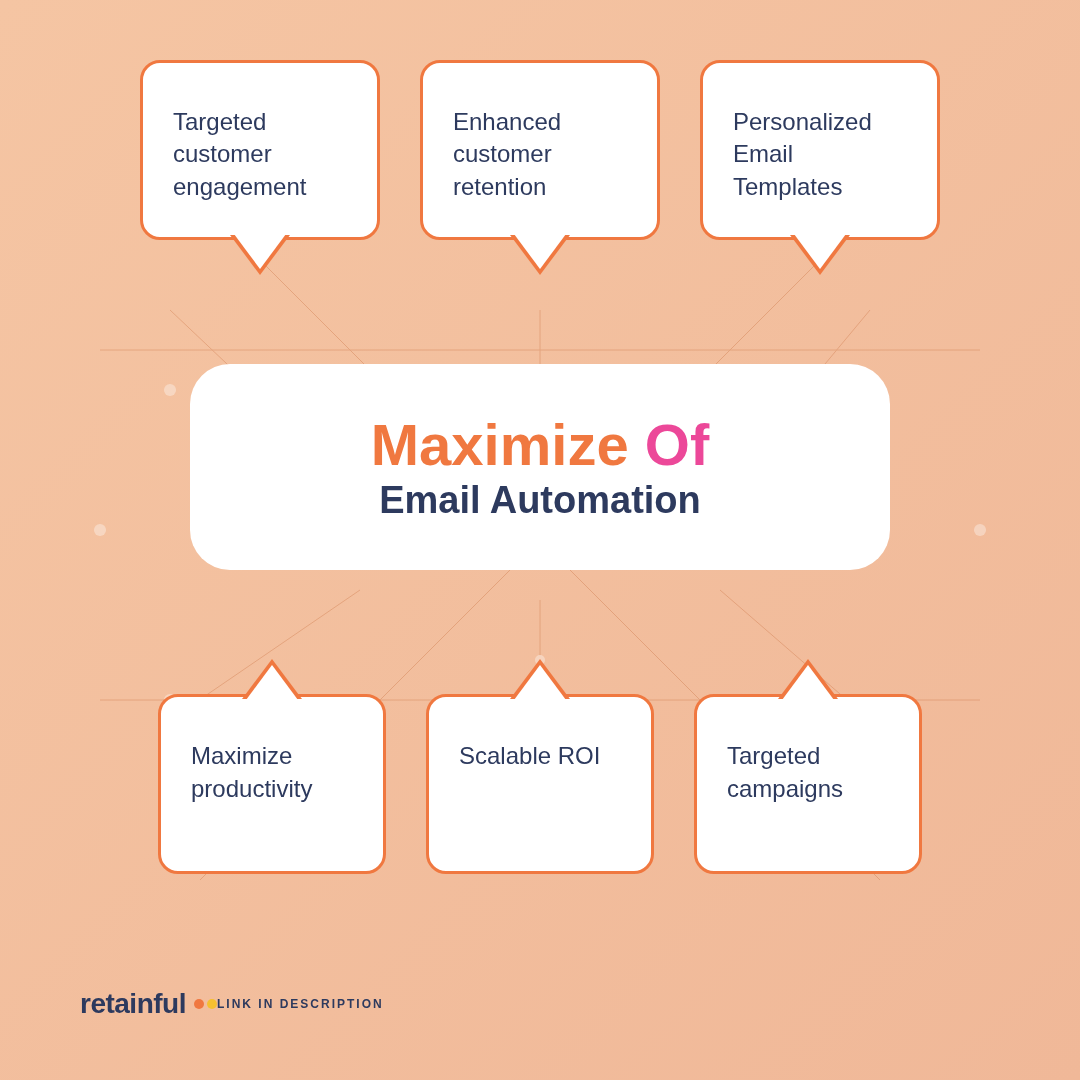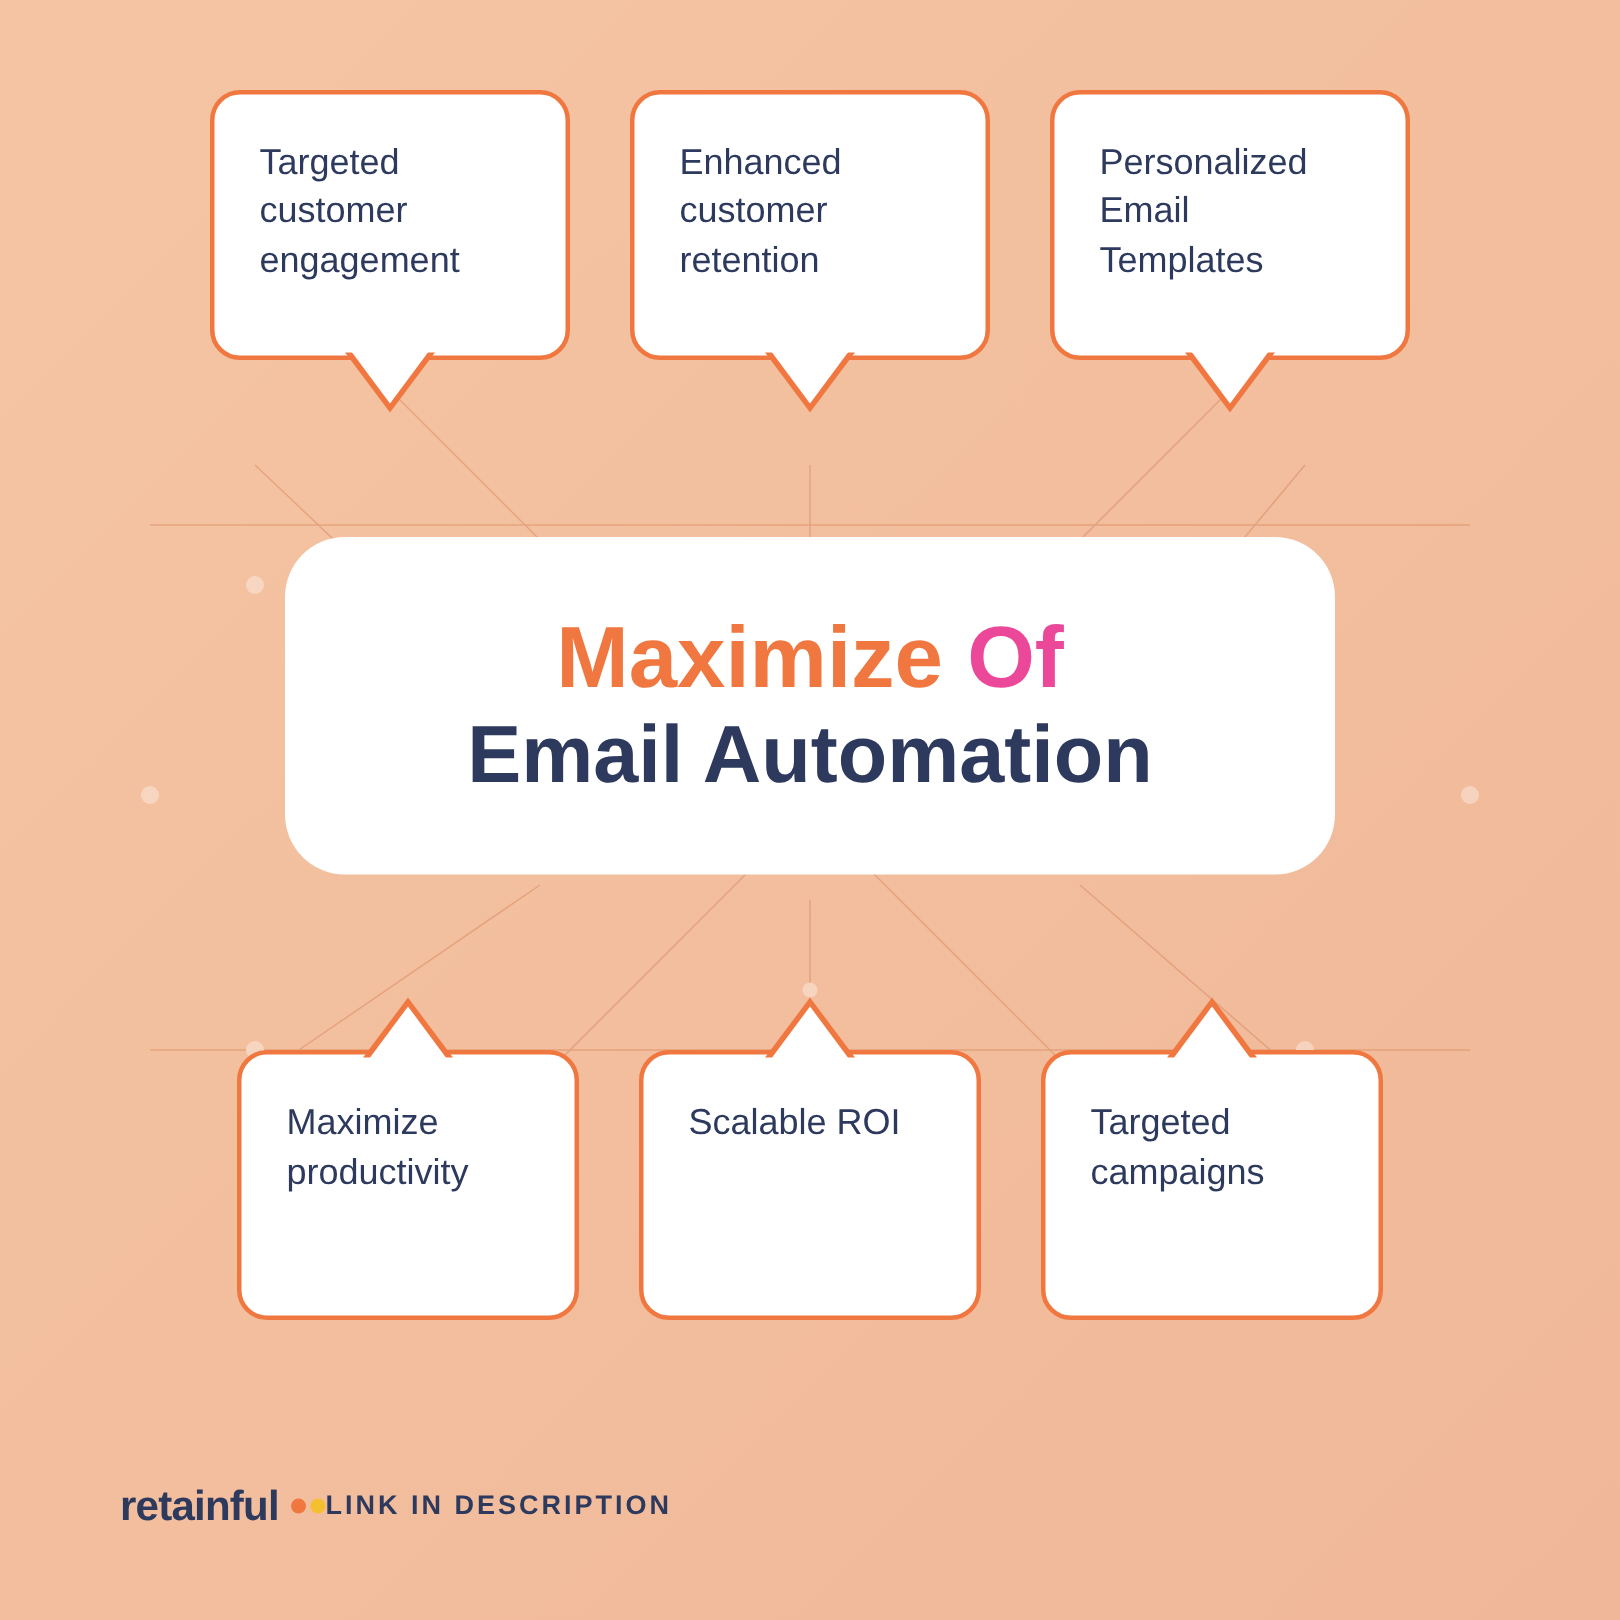--- a/index.html
+++ b/index.html
@@ -116,40 +116,41 @@
       border-right: 26px solid transparent;
       border-bottom: 35px solid white;
       z-index: 1;
     }
 
     .card-text {
       font-size: 24px;
       font-weight: 500;
       color: #2d3a5e;
       line-height: 1.35;
+      margin-top: 13px;
     }
 
     
     .hero-box {
       background: white;
       border-radius: 40px;
       width: 700px;
       padding: 48px 60px;
       text-align: center;
       margin: 20px 0;
     }
 
     .hero-title-line1 {
       font-size: 58px;
       font-weight: 900;
       line-height: 1.15;
     }
 
     .hero-title-line2 {
-      font-size: 54px;
+      font-size: 38px;
       font-weight: 900;
       line-height: 1.15;
       color: #2d3a5e;
     }
 
     .orange-text {
       color: #f07840;
     }
 
     .dark-text {
@@ -188,21 +189,21 @@
 
     .brand-dot-orange {
       width: 10px;
       height: 10px;
       background: #f07840;
       border-radius: 50%;
       display: inline-block;
     }
 
     .link-desc {
-      font-size: 18px;
+      font-size: 12px;
       font-weight: 600;
       color: #2d3a5e;
       letter-spacing: 2px;
       text-transform: uppercase;
     }
 
     
     .network-svg {
       position: absolute;
       top: 0;

